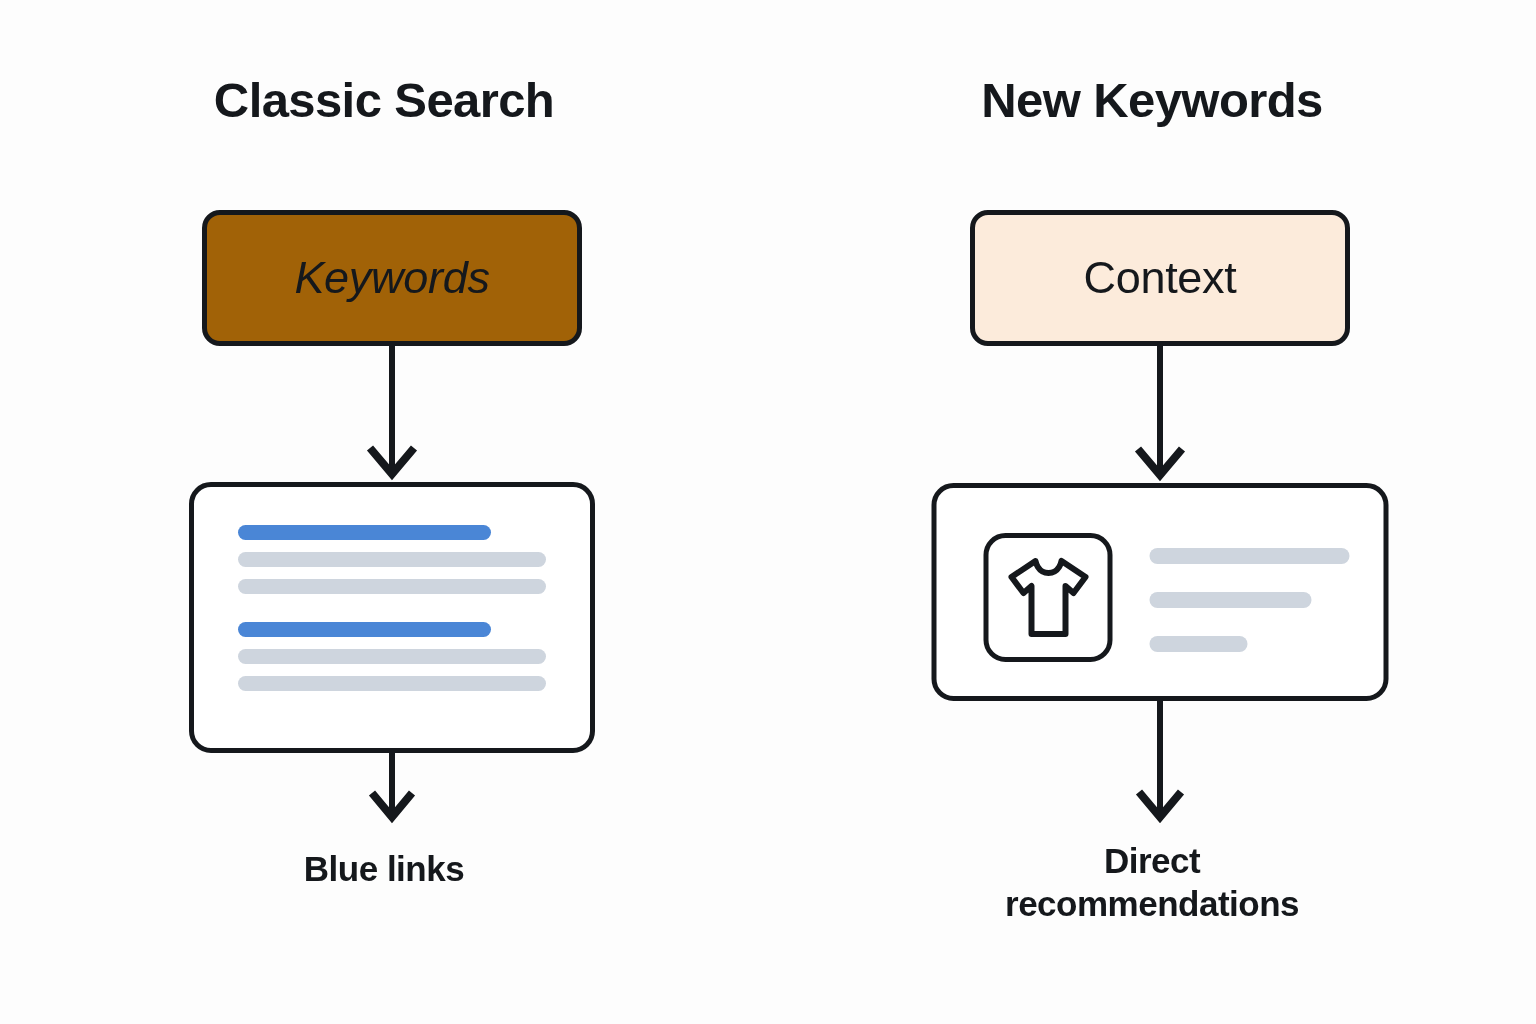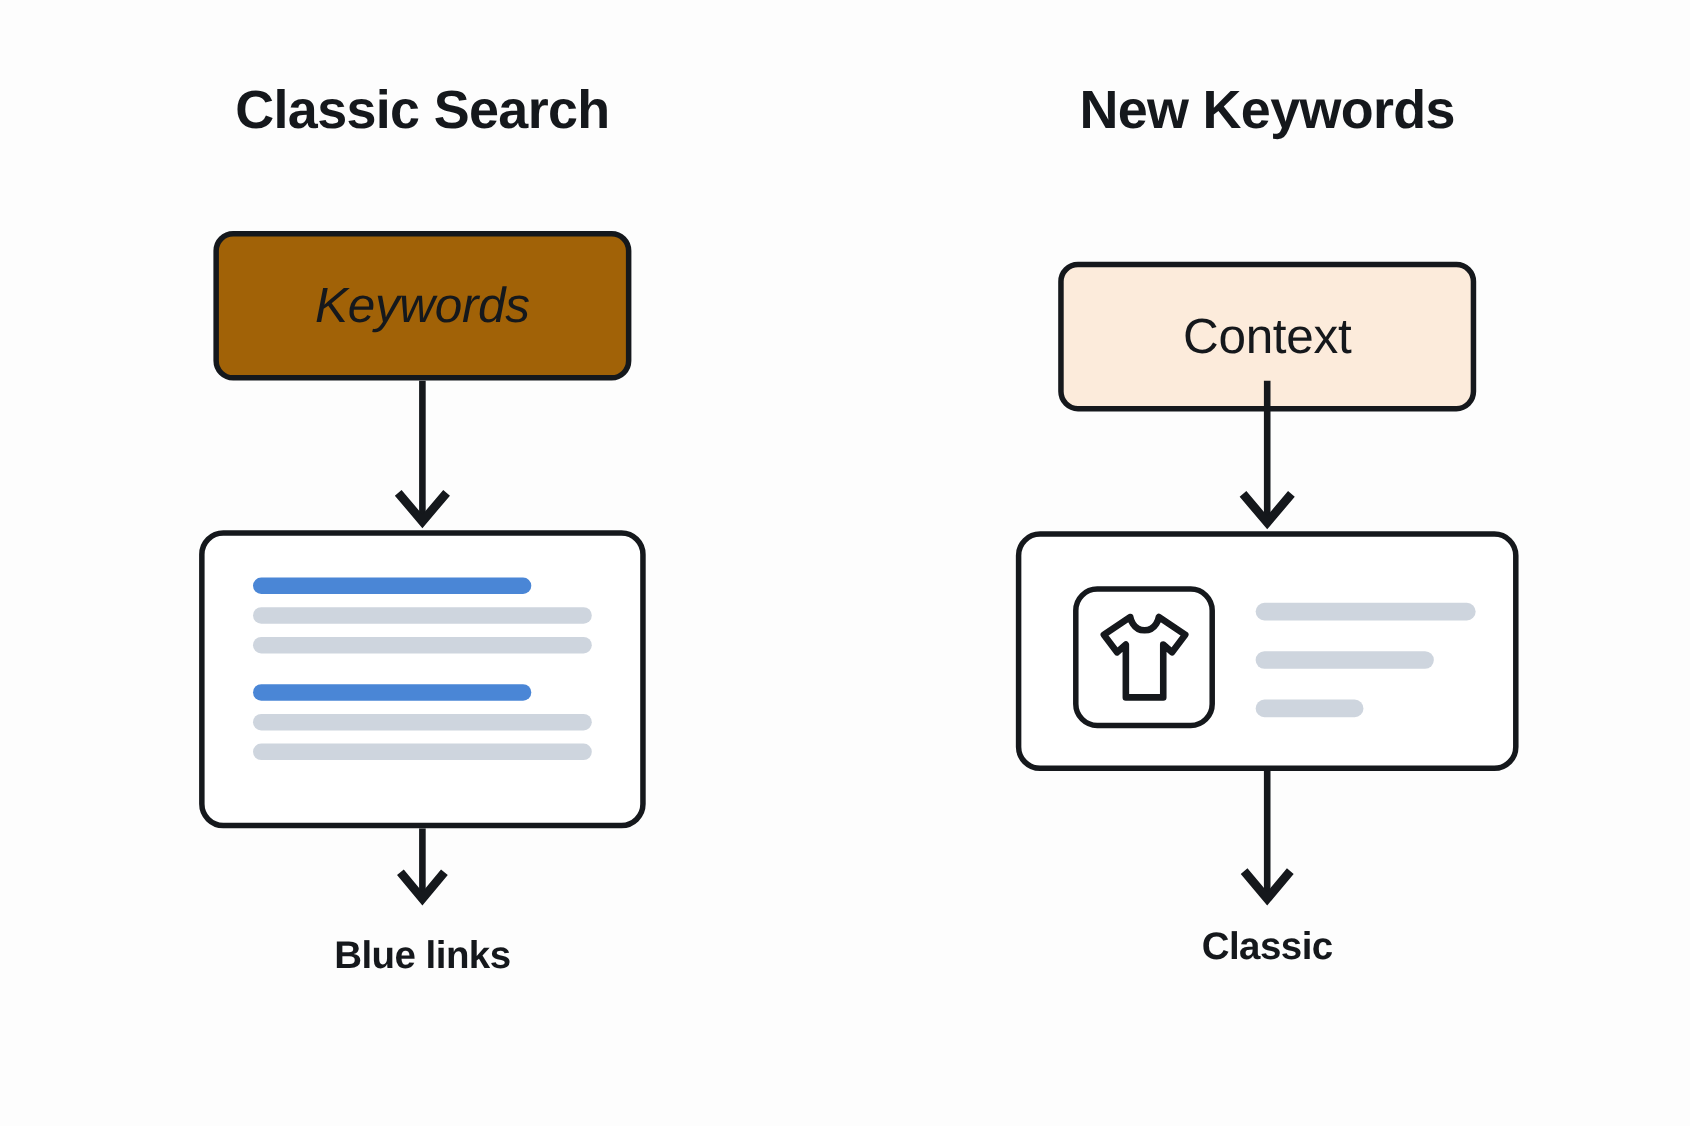--- a/index.html
+++ b/index.html
@@ -19,20 +19,21 @@
     width: 1536px;
     height: 1024px;
     background: #fdfdfd;
   }
 
   .column {
     position: absolute;
     top: 0;
     width: 768px;
     height: 1024px;
+    padding-left: 16px;
   }
   .column.left  { left: 0; }
   .column.right { left: 768px; }
 
   .col-title {
     position: absolute;
     top: 74px;
     left: 0;
     width: 768px;
     text-align: center;
@@ -57,21 +58,21 @@
     border-radius: 18px;
     display: flex;
     align-items: center;
     justify-content: center;
     font-size: 45px;
     font-weight: 400;
     letter-spacing: -0.3px;
     color: #15181c;
   }
   .top-box.keywords { background: #a16207; font-style: italic; }
-  .top-box.context  { background: #fcebdb; margin-top: 28px; }
+  .top-box.context  { background: #fcebdb; }
 
   
   .arrow {
     position: absolute;
     left: 50%;
     transform: translateX(-50%);
   }
   .arrow svg { display: block; }
 
   
@@ -233,17 +234,18 @@
     </div>
 
     <div class="arrow" style="top:701px;">
       <svg width="60" height="124" viewBox="0 0 60 124" aria-hidden="true">
         <path d="M30 0 L30 114" stroke="#15181c" stroke-width="6" fill="none"></path>
         <path d="M9 91 L30 116 L51 91" stroke="#15181c" stroke-width="8" fill="none" stroke-linecap="butt" stroke-linejoin="miter"></path>
       </svg>
     </div>
 
     <div class="caption right-cap">
-      <div>Classic</div>
+      <div>Direct</div>
+      <div>recommendations</div>
     </div>
   </div>
 
 </div>
 
 </body></html>

